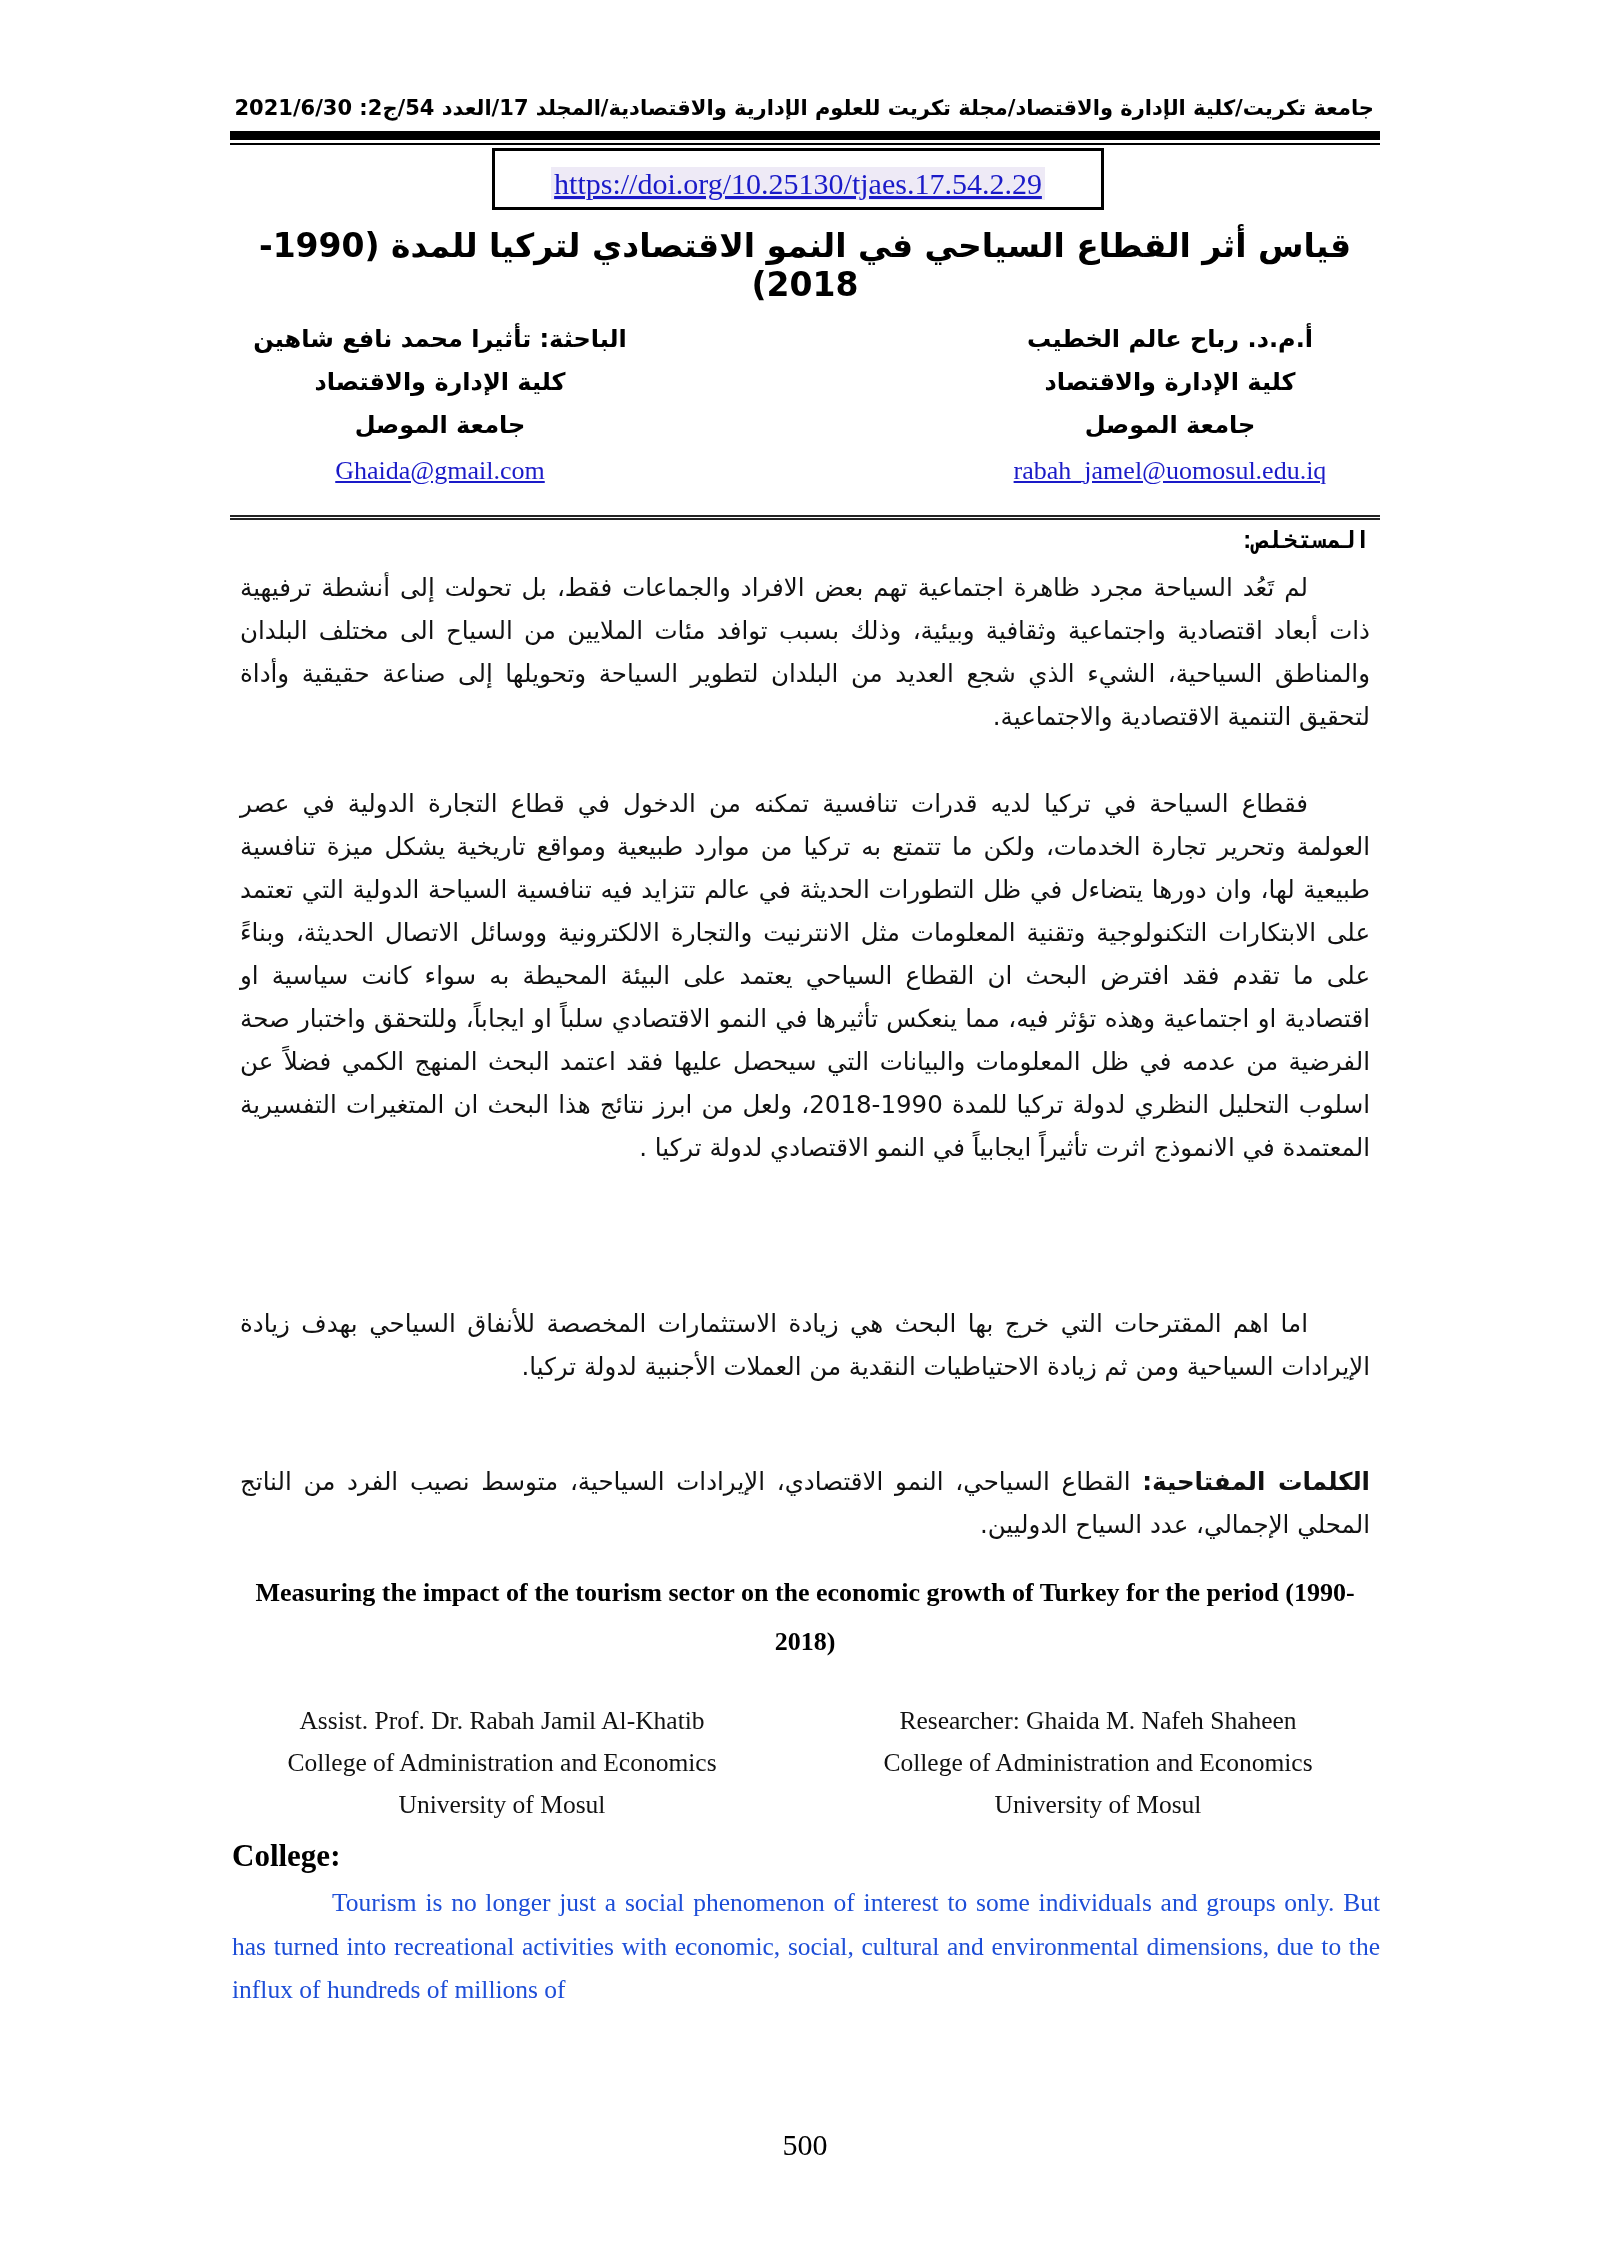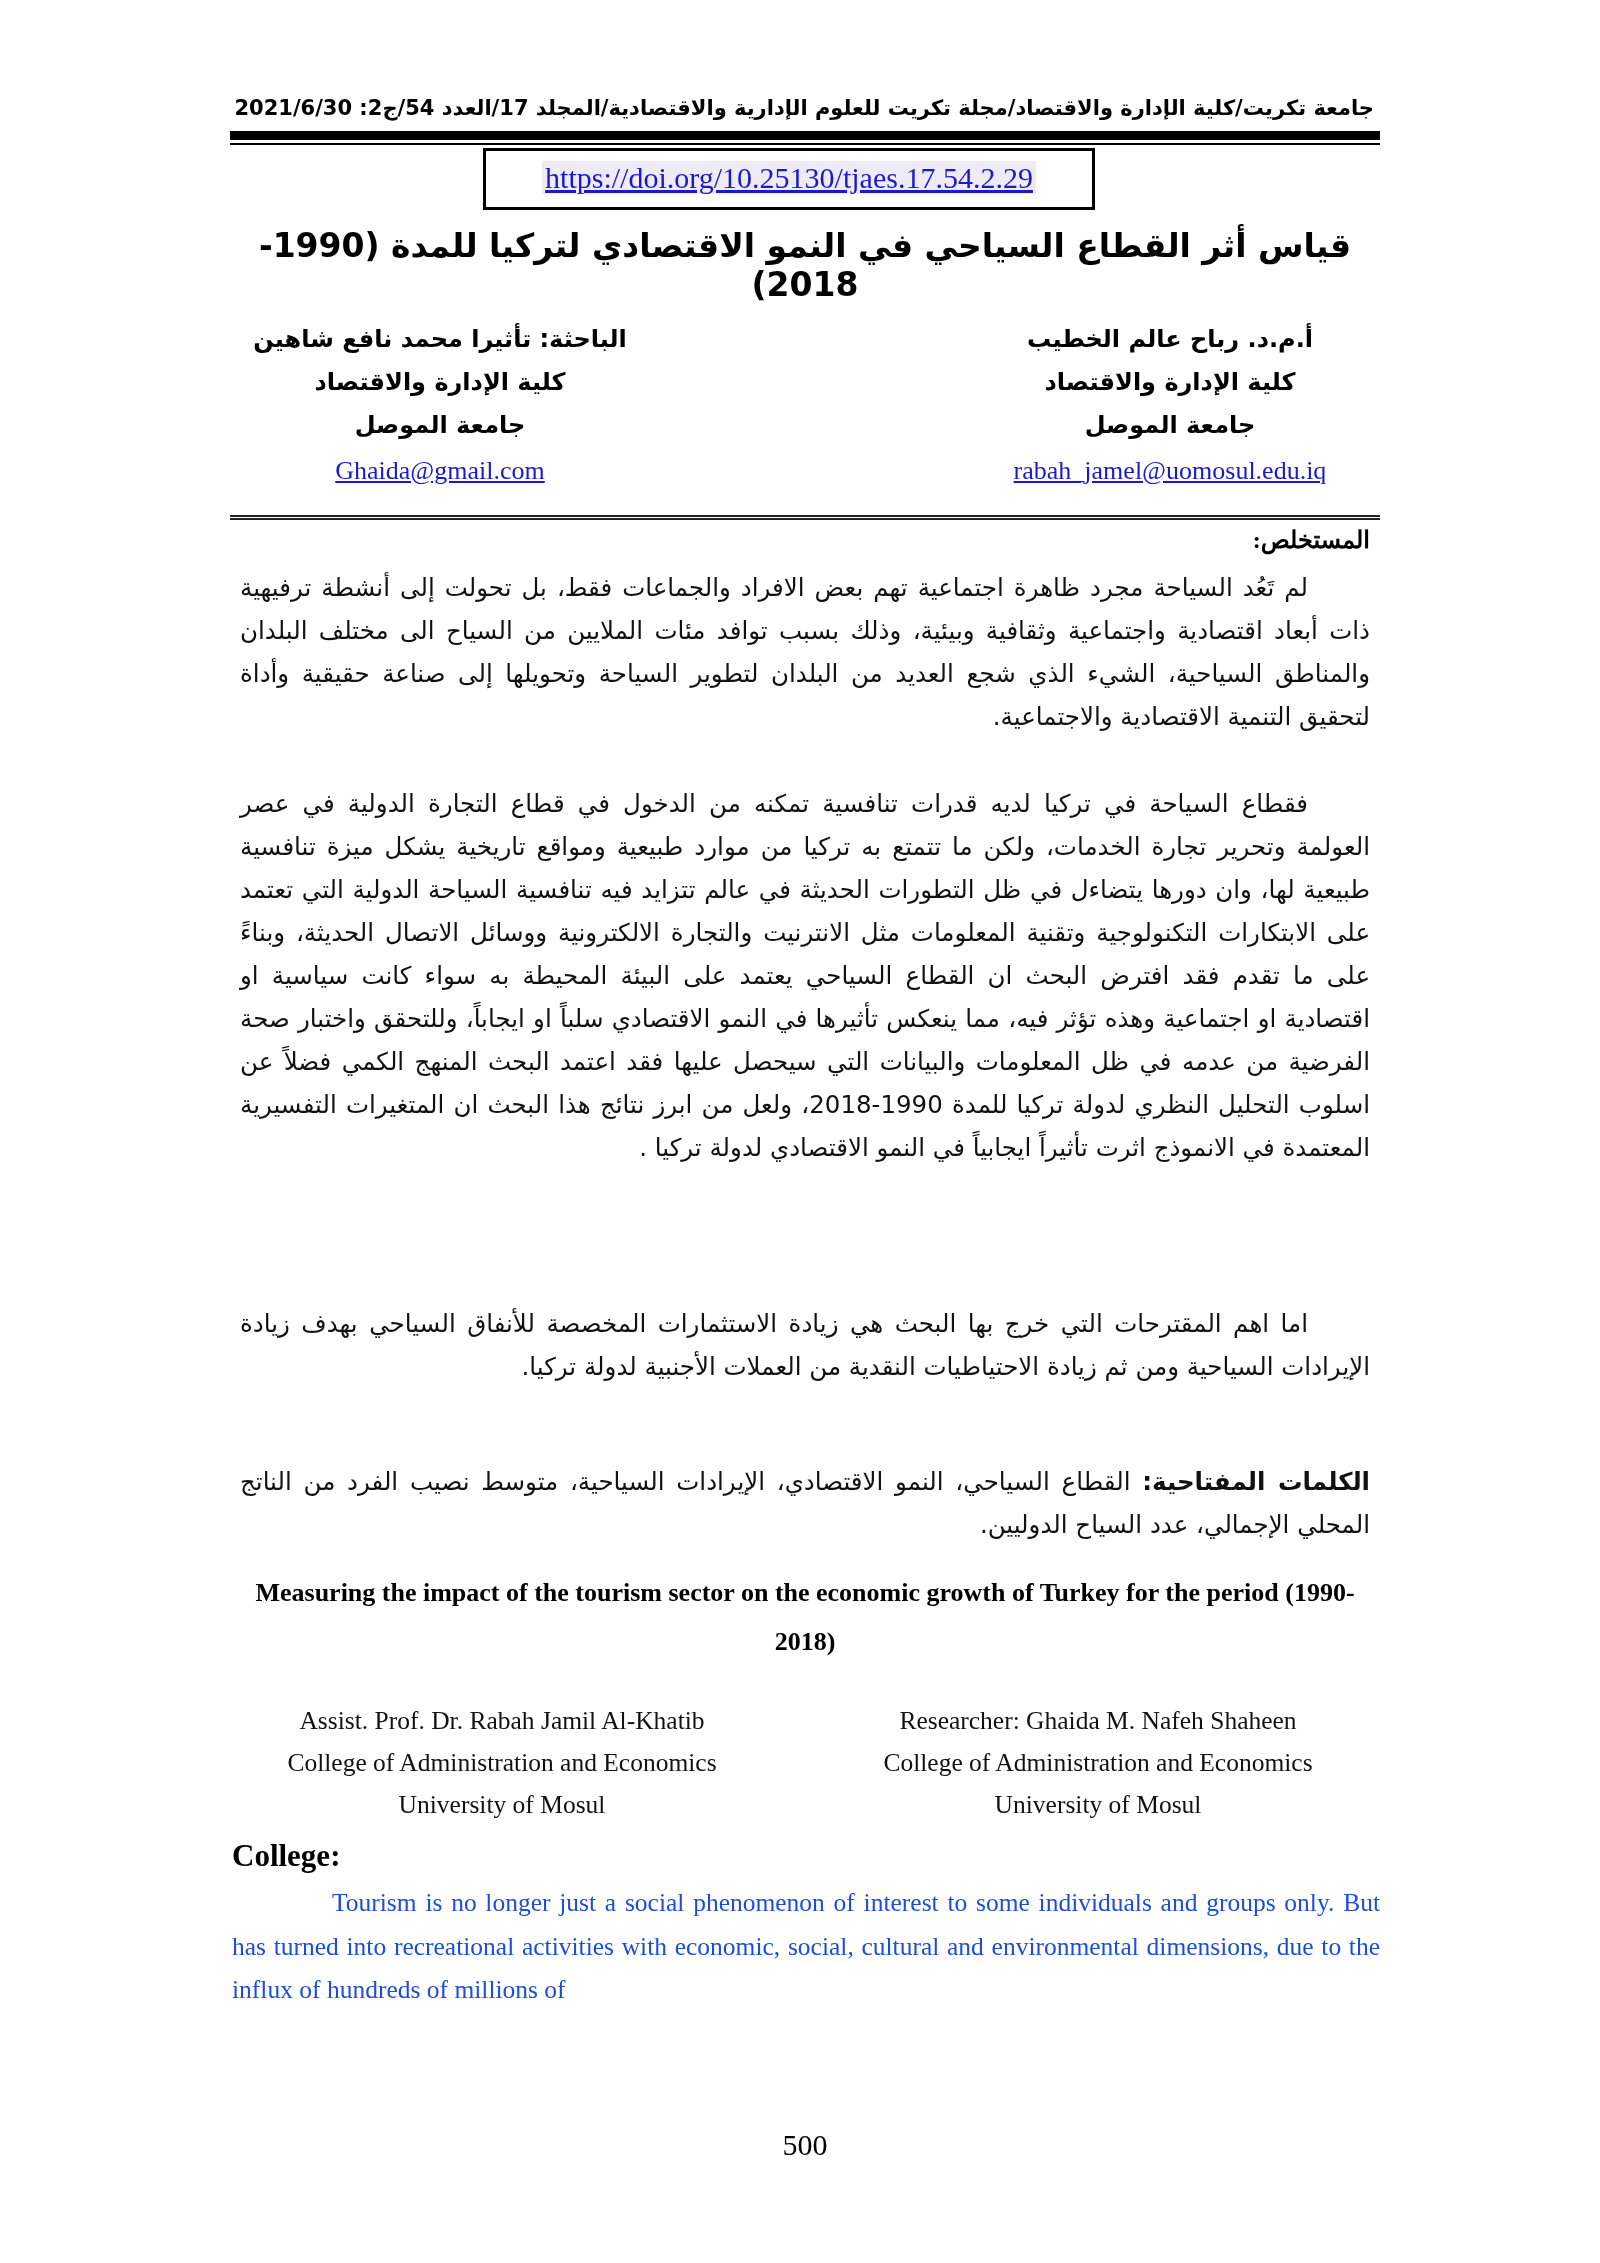--- a/index.html
+++ b/index.html
@@ -18,22 +18,22 @@
     }
     .header-rule {
       position: absolute; top: 131px; left: 0; width: 1150px;
       height: 14px;
       border-top: 9px solid #000;
       border-bottom: 2px solid #000;
     }
 
     
     .doi-box {
-      position: absolute; top: 148px; left: 253px; width: 612px; height: 62px;
-      border: 3px solid #000; text-align: center; padding-top: 10px;
+      position: absolute; top: 148px; left: 262px; width: 612px; height: 62px;
+      border: 3px solid #000; text-align: center; padding-top: 16px;
     }
     .doi-link {
       font-family: "Liberation Serif", serif; font-size: 30px;
       color: #1a1ac8; text-decoration: underline; background: #eeeaf6;
       padding: 0 3px;
     }
 
     .title-ar {
       position: absolute; top: 226px; left: 0; width: 1150px;
       direction: rtl; text-align: center;
@@ -55,21 +55,21 @@
       font-size: 26px; color: #1a1ac8; text-decoration: underline;
       direction: ltr; margin-top: 4px; height: 40px; line-height: 40px;
     }
     .author-rule {
       position: absolute; top: 515px; left: 0; width: 1150px; height: 5px;
       border-top: 2px solid #222; border-bottom: 2px solid #222;
     }
 
     .abstract-ar-heading {
       position: absolute; top: 526px; right: 10px;
-      direction: rtl; font-family: Liberation Serif, serif; font-weight: bold;
+      direction: rtl; font-family: Liberation Mono, monospace; font-weight: bold;
       font-size: 24px; color: #000;
     }
 
     .ar-body {
       position: absolute; left: 0; width: 1150px;
       direction: rtl; text-align: justify; text-align-last: right;
       font-family: "DejaVu Sans", sans-serif; font-size: 24.5px;
       line-height: 43px; color: #111; padding: 0 10px;
     }
     .ar-body .indent { display: inline-block; width: 62px; }

